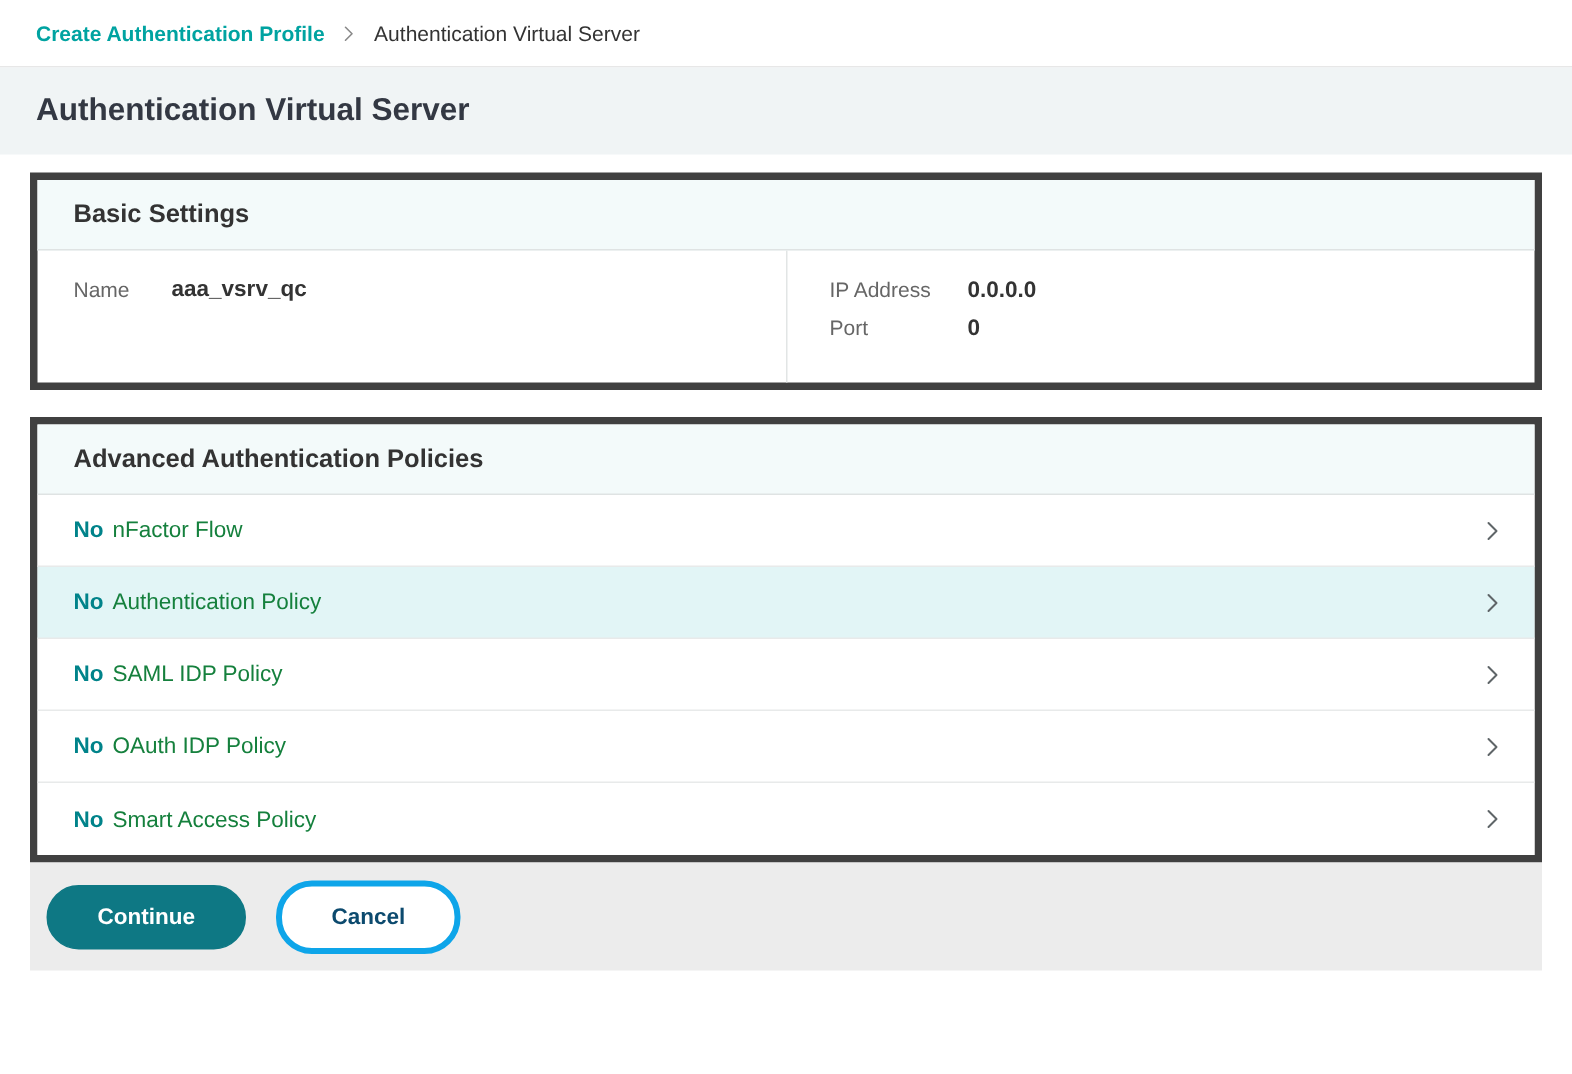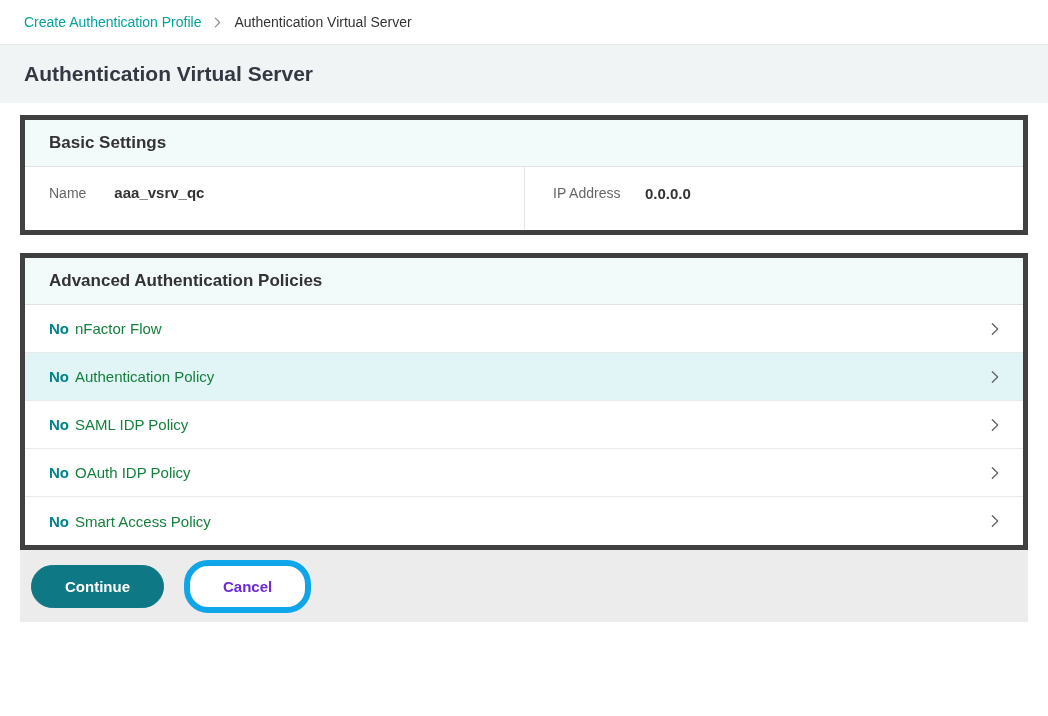--- a/index.html
+++ b/index.html
@@ -14,21 +14,21 @@
   
   .breadcrumb-bar {
     height: 45px;
     display: flex; align-items: center;
     padding: 0 24px;
     border-bottom: 1px solid #e7e7e7;
     background: #fff;
     gap: 10px;
   }
   .crumb-link {
-    color: #00a3a1; font-size: 14px; font-weight: 400;
+    color: #00a3a1; font-size: 14px; font-weight: 700;
     text-decoration: none; cursor: pointer;
   }
   .crumb-sep { display: inline-flex; align-items: center; color: #8a8a8a; }
   .crumb-current { color: #333; font-size: 14px; }
 
   
   .title-band {
     height: 58px;
     background: #f0f4f5;
     display: flex; align-items: center;
@@ -99,22 +99,22 @@
     font-size: 15px; font-weight: 700;
     border-radius: 24px;
     padding: 12px 33px;
     cursor: pointer;
   }
   .btn-primary {
     background: #0e7884; color: #fff;
     border: 1px solid #0e7884;
   }
   .btn-secondary {
-    background: #fff; color: #6d28d9;
-    border: 6px solid #0ea5e9;
+    background: #fff; color: #0c4a6e;
+    border: 4px solid #0ea5e9;
   }
 </style>
 </head>
 <body>
 
 <div class="breadcrumb-bar">
   <a class="crumb-link">Create Authentication Profile</a>
   <span class="crumb-sep">
     <svg width="13" height="13" viewBox="0 0 24 24" fill="none">
       <path d="M8 4l8 8-8 8" stroke="#8a8a8a" stroke-width="2" fill="none" stroke-linecap="round" stroke-linejoin="round"></path>
@@ -134,20 +134,24 @@
   <div class="basic-content">
     <div class="basic-col-left">
       <span class="field-label">Name</span>
       <span class="field-value">aaa_vsrv_qc</span>
     </div>
     <div class="basic-col-right">
       <div class="kv-row">
         <span class="field-label">IP Address</span>
         <span class="field-value">0.0.0.0</span>
       </div>
+      <div class="kv-row">
+        <span class="field-label">Port</span>
+        <span class="field-value">0</span>
+      </div>
     </div>
   </div>
 </div>
 
 <div class="card card-advanced">
   <div class="card-header">
     <h2>Advanced Authentication Policies</h2>
   </div>
 
   <div class="policy-row">

